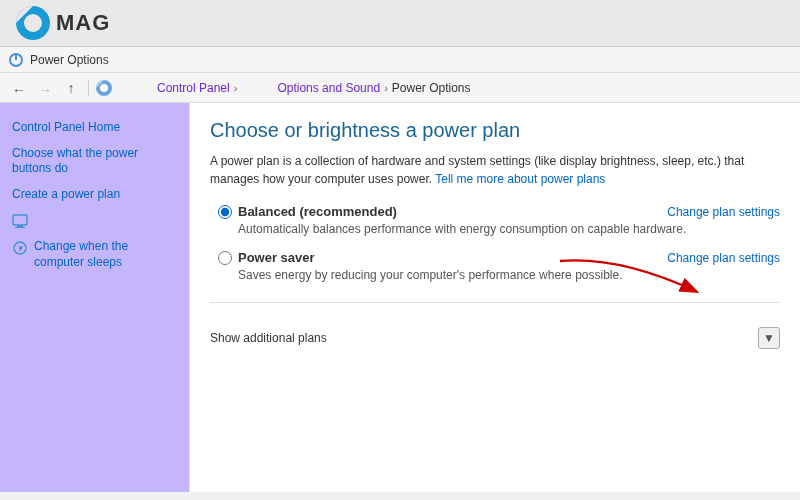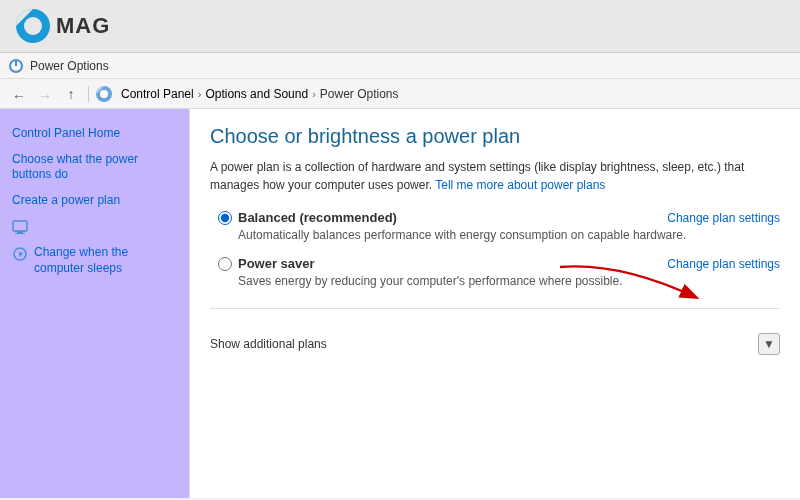--- a/index.html
+++ b/index.html
@@ -8,21 +8,21 @@
       font-size: 13px;
       background: #f0f0f0;
       width: 800px;
       height: 500px;
       overflow: hidden;
     }
 
     
     .top-bar {
       background: #e8e8e8;
-      height: 53px;
+      height: 47px;
       display: flex;
       align-items: center;
       padding: 0 15px;
       border-bottom: 1px solid #ccc;
     }
 
     .logo {
       display: flex;
       align-items: center;
       gap: 5px;
@@ -82,22 +82,23 @@
     .breadcrumb {
       display: flex;
       align-items: center;
       gap: 4px;
       font-size: 12px;
       color: #333;
       margin-left: 4px;
     }
 
     .breadcrumb-item {
-      color: #000000;
-      cursor: pointer;
+      color: #6d28d9;
+      cursor: pointer;
+      margin-left: 36px;
     }
     .breadcrumb-current { color: #333; cursor: default; }
     .breadcrumb-arrow { color: #666; font-size: 11px; }
 
     
     .content-area {
       display: flex;
       height: calc(500px - 55px - 26px - 30px);
       background: white;
     }

